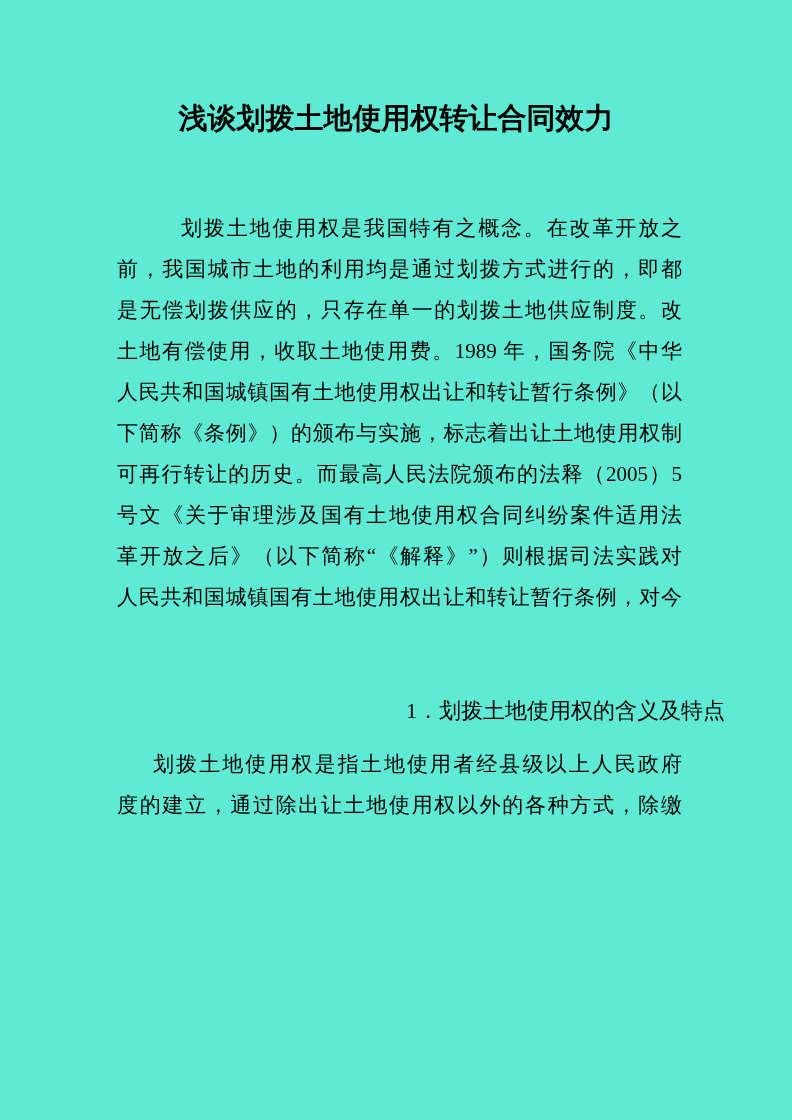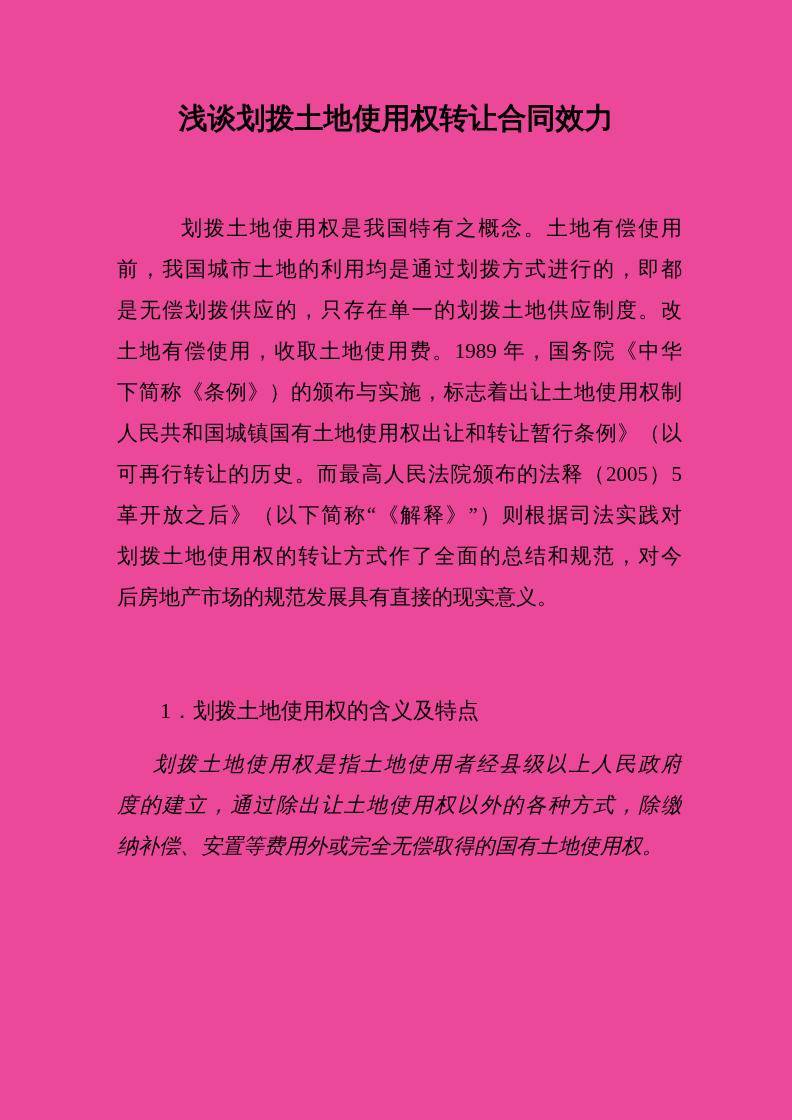--- a/index.html
+++ b/index.html
@@ -4,21 +4,21 @@
 <style>
   html, body {
     margin: 0;
     padding: 0;
     background: #ffffff;
   }
   .page {
     position: relative;
     width: 792px;
     height: 1120px;
-    background: #ec4899;
+    background: #5eead4;
     overflow: hidden;
     font-family: "Liberation Serif", "DejaVu Serif", serif;
     color: #000000;
   }
   .doc-title {
     margin: 96px 0 0 0;
     height: 44px;
     line-height: 44px;
     font-size: 29px;
     font-weight: bold;
@@ -37,24 +37,24 @@
   .section-heading {
     margin: 72px 0 0 117px;
     width: 565px;
     padding-left: 43px;
     height: 41px;
     line-height: 41px;
     font-size: 22px;
     font-weight: normal;
     white-space: nowrap;
     overflow: hidden;
+    text-align: right;
   }
   .para-section {
     margin-top: 13px;
-    font-style: italic;
   }
   .line {
     height: 41px;
     line-height: 41px;
     text-align: justify;
     text-align-last: justify;
     overflow: hidden;
   }
   .line.last {
     text-align-last: left;
@@ -66,32 +66,31 @@
     padding-left: 36px;
   }
 </style>
 </head>
 <body>
 
 <div class="page">
   <h1 class="doc-title">浅谈划拨土地使用权转让合同效力</h1>
 
   <div class="para para-intro">
-      <div class="line first">划拨土地使用权是我国特有之概念。土地有偿使用</div>
+      <div class="line first">划拨土地使用权是我国特有之概念。在改革开放之</div>
       <div class="line">前，我国城市土地的利用均是通过划拨方式进行的，即都</div>
       <div class="line">是无偿划拨供应的，只存在单一的划拨土地供应制度。改</div>
       <div class="line">土地有偿使用，收取土地使用费。1989 年，国务院《中华</div>
+      <div class="line">人民共和国城镇国有土地使用权出让和转让暂行条例》（以</div>
       <div class="line">下简称《条例》）的颁布与实施，标志着出让土地使用权制</div>
-      <div class="line">人民共和国城镇国有土地使用权出让和转让暂行条例》（以</div>
       <div class="line">可再行转让的历史。而最高人民法院颁布的法释（2005）5</div>
+      <div class="line">号文《关于审理涉及国有土地使用权合同纠纷案件适用法</div>
       <div class="line">革开放之后》（以下简称“《解释》”）则根据司法实践对</div>
-      <div class="line">划拨土地使用权的转让方式作了全面的总结和规范，对今</div>
-      <div class="line last">后房地产市场的规范发展具有直接的现实意义。</div>
+      <div class="line">人民共和国城镇国有土地使用权出让和转让暂行条例，对今</div>
     </div>
 
   <h2 class="section-heading">1．划拨土地使用权的含义及特点</h2>
 
   <div class="para para-section">
       <div class="line first">划拨土地使用权是指土地使用者经县级以上人民政府</div>
       <div class="line">度的建立，通过除出让土地使用权以外的各种方式，除缴</div>
-      <div class="line last">纳补偿、安置等费用外或完全无偿取得的国有土地使用权。</div>
     </div>
 </div>
 
 </body></html>

